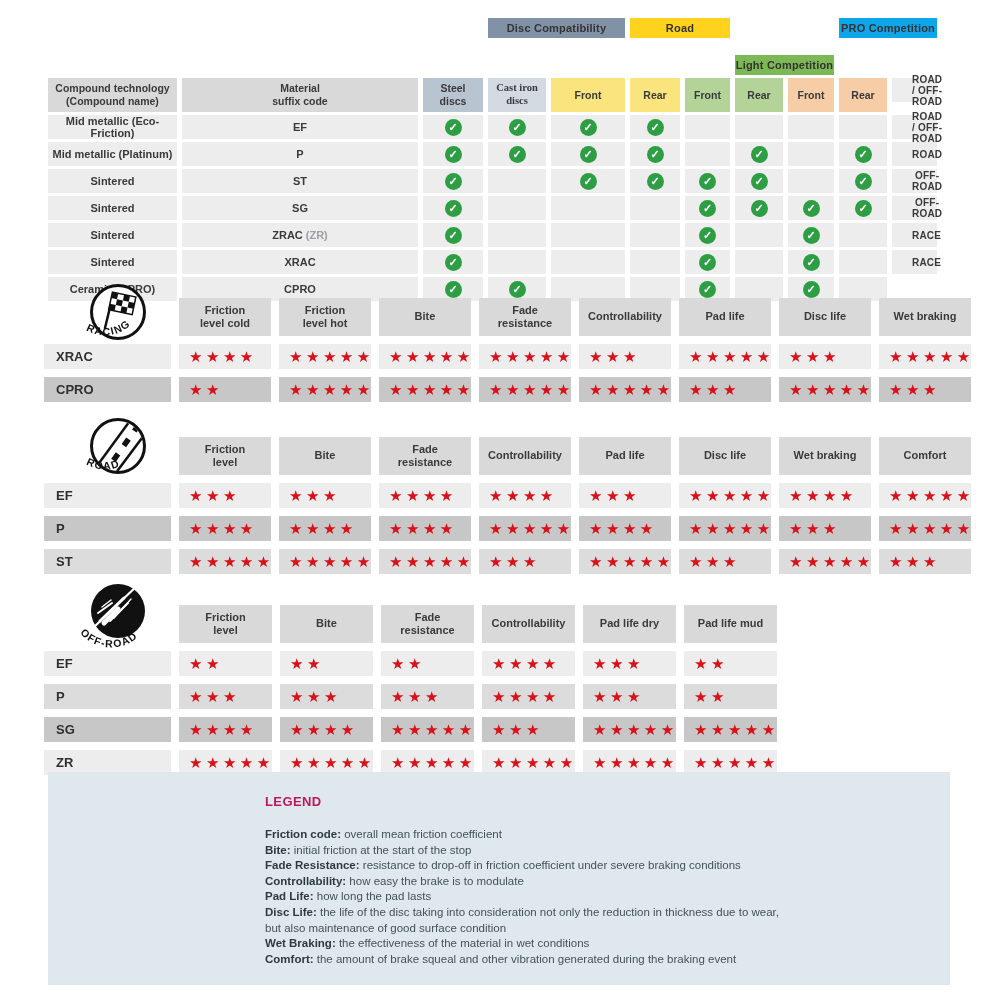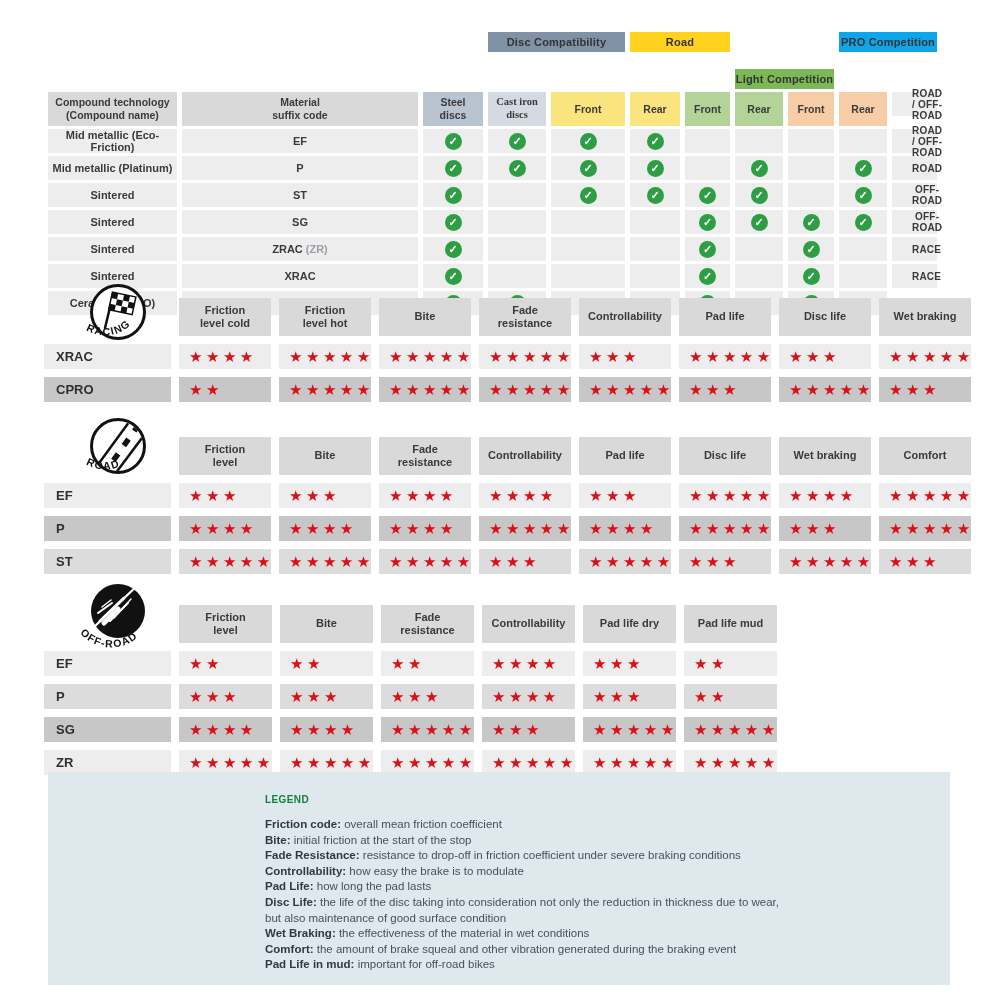--- a/index.html
+++ b/index.html
@@ -3,21 +3,21 @@
 <meta charset="utf-8">
 <style>
   html,body { margin:0; padding:0; background:#ffffff; }
   .canvas {
     position:relative; width:1000px; height:1000px; background:#ffffff;
     font-family:"Liberation Sans", sans-serif; color:#3a3a3a; overflow:hidden;
   }
 
   
   .compat-grid {
-    position:absolute; left:48px; top:32px;
+    position:absolute; left:48px; top:18px;
     display:grid;
     grid-template-columns:129px 236px 60px 58px 74px 50px 45px 48px 46px 48px 45px;
     column-gap:5px; row-gap:3px;
   }
   .cg-cell { display:flex; align-items:center; justify-content:center; text-align:center; box-sizing:border-box; }
   .cg-spacer { grid-column:1 / span 3; }
   .group-h { height:20px; font-size:11px; font-weight:bold; color:#333; grid-column:span 2; letter-spacing:.2px; }
   .col-h { height:34px; background:#d9d9d9; font-size:10.5px; font-weight:bold; white-space:pre-line; line-height:1.2; color:#3a3a3a; }
   .data-cell { height:24px; background:#ededed; font-size:11px; font-weight:bold; color:#3a3a3a; }
   .use-cell { justify-content:flex-start; padding-left:20px; font-size:10px; letter-spacing:.2px; }
@@ -46,21 +46,21 @@
   
   .badge-icon { position:absolute; width:104px; height:94px; }
   #icon-racing  { left:60px; top:262px; }
   #icon-road    { left:60px; top:396px; }
   #icon-offroad { left:60px; top:561px; }
   .badge-arc-text { font-size:10.5px; font-weight:bold; letter-spacing:1.2px; fill:#111; font-family:"Liberation Sans",sans-serif; }
 
   
   .legend-panel { position:absolute; left:48px; top:772px; width:902px; height:213px; background:#dfe8ec; }
   .legend-inner { position:absolute; left:217px; top:22px; width:660px; }
-  .legend-title { color:#15803d; font-weight:bold; font-size:10px; letter-spacing:.4px; margin-bottom:12px; }
+  .legend-title { color:#be185d; font-weight:bold; font-size:13px; letter-spacing:.4px; margin-bottom:18px; }
   .lg-line { font-size:11.5px; line-height:15.6px; color:#43525a; }
   .lg-term { font-weight:bold; color:#2e3a42; }
 </style>
 </head>
 <body>
 
 <div class="canvas">
 
   <div id="compat" class="compat-grid">
       <div class="cg-cell cg-spacer"></div>
@@ -392,18 +392,17 @@
       <div id="legend-lines">
           <div class="lg-line"><span class="lg-term">Friction code:</span> overall mean friction coefficient</div>
           <div class="lg-line"><span class="lg-term">Bite:</span> initial friction at the start of the stop</div>
           <div class="lg-line"><span class="lg-term">Fade Resistance:</span> resistance to drop-off in friction coefficient under severe braking conditions</div>
           <div class="lg-line"><span class="lg-term">Controllability:</span> how easy the brake is to modulate</div>
           <div class="lg-line"><span class="lg-term">Pad Life:</span> how long the pad lasts</div>
           <div class="lg-line"><span class="lg-term">Disc Life:</span> the life of the disc taking into consideration not only the reduction in thickness due to wear,</div>
           <div class="lg-line">but also maintenance of good surface condition</div>
           <div class="lg-line"><span class="lg-term">Wet Braking:</span> the effectiveness of the material in wet conditions</div>
           <div class="lg-line"><span class="lg-term">Comfort:</span> the amount of brake squeal and other vibration generated during the braking event</div>
-          <div class="lg-line"><span class="lg-term">Pad Life in mud:</span> important for off-road bikes</div>
         </div>
     </div>
   </div>
 
 </div>
 
 </body></html>

